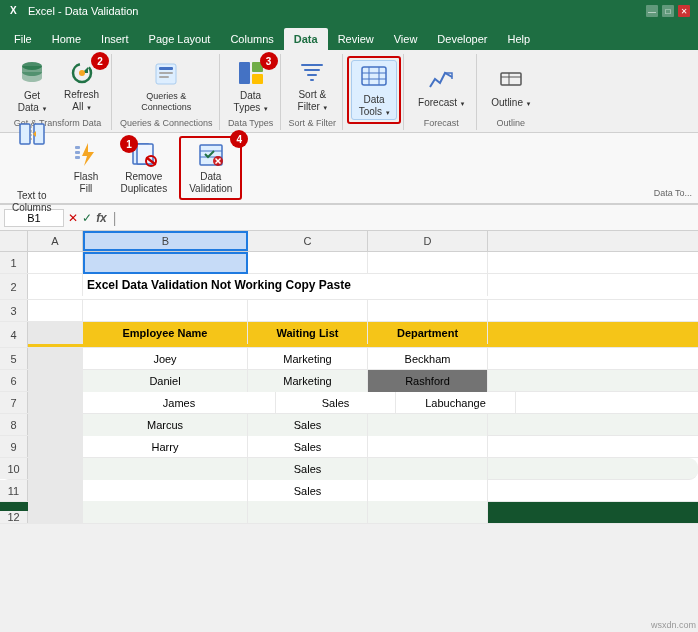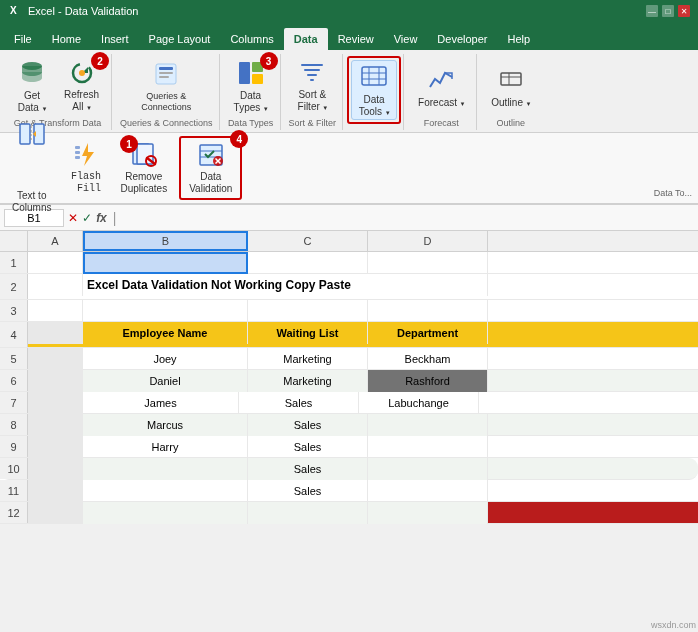--- a/index.html
+++ b/index.html
@@ -237,21 +237,21 @@
 
   <div class="ribbon-btn" style="min-width:45px; height:62px;">
     <div class="ribbon-btn-icon">
       <svg width="28" height="28" viewBox="0 0 28 28">
         <polygon points="16,3 10,16 15,16 12,26 22,12 16,12" fill="#f5a623"></polygon>
         <rect x="3" y="6" width="5" height="3" rx="1" fill="#4472c4" opacity="0.6"></rect>
         <rect x="3" y="11" width="5" height="3" rx="1" fill="#4472c4" opacity="0.6"></rect>
         <rect x="3" y="16" width="5" height="3" rx="1" fill="#4472c4" opacity="0.6"></rect>
       </svg>
     </div>
-    <span style="font-size:10px;text-align:right;font-family:Liberation Mono, monospace;">Flash<br>Fill</span>
+    <span style="font-size:10px;text-align:center;">Flash<br>Fill</span>
   </div>
 
   <div class="ribbon-btn" style="min-width:50px; height:62px;">
     <div class="ribbon-btn-icon">
       <svg width="28" height="28" viewBox="0 0 28 28">
         <rect x="3" y="4" width="16" height="20" rx="1" fill="#ddeeff" stroke="#4472c4" stroke-width="1.5"></rect>
         <rect x="7" y="4" width="16" height="20" rx="1" fill="#eef4ff" stroke="#4472c4" stroke-width="1.5"></rect>
         <line x1="17" y1="18" x2="25" y2="24" stroke="#cc0000" stroke-width="2.5" stroke-linecap="round"></line>
         <circle cx="21" cy="21" r="5" fill="none" stroke="#cc0000" stroke-width="2"></circle>
       </svg>
@@ -347,21 +347,21 @@
     <div class="row-num">6</div>
     <div class="cell gray-bg" style="width:55px; background:#e8e8e8;"></div>
     <div class="cell center" style="width:165px; justify-content:center; background:#f0f4f0;">Daniel</div>
     <div class="cell center" style="width:120px; justify-content:center; background:#f0f4f0;">Marketing</div>
     <div class="cell center" style="width:120px; justify-content:center; background:#737373;">Rashford</div>
   </div>
 
   <div class="row" style="height:22px;">
     <div class="row-num">7</div>
     <div class="cell gray-bg" style="width:55px;"></div>
-    <div class="cell center" style="width:156px; justify-content:center;">James</div>
+    <div class="cell center" style="width:193px; justify-content:center;">James</div>
     <div class="cell center" style="width:120px; justify-content:center;">Sales</div>
     <div class="cell center" style="width:120px; justify-content:center;">Labuchange</div>
   </div>
 
   <div class="row" style="height:22px; background:#f0f4f0;">
     <div class="row-num">8</div>
     <div class="cell gray-bg" style="width:55px; background:#e8e8e8;"></div>
     <div class="cell center" style="width:165px; justify-content:center; background:#f0f4f0;">Marcus</div>
     <div class="cell center" style="width:120px; justify-content:center; background:#f0f4f0;">Sales</div>
     <div class="cell center" style="width:120px; justify-content:center; background:#f0f4f0;"></div>
@@ -384,21 +384,21 @@
   </div>
 
   <div class="row" style="height:22px;">
     <div class="row-num">11</div>
     <div class="cell gray-bg" style="width:55px;"></div>
     <div class="cell center" style="width:165px;"></div>
     <div class="cell center" style="width:120px; justify-content:center;">Sales</div>
     <div class="cell center" style="width:120px;"></div>
   </div>
 
-  <div class="row" style="height:22px; background:#b91c1c;">
+  <div class="row" style="height:22px; background:#14532d;align-items:flex-end;">
     <div class="row-num">12</div>
     <div class="cell gray-bg" style="width:55px; background:#e8e8e8;"></div>
     <div class="cell center" style="width:165px; background:#f0f4f0;"></div>
     <div class="cell center" style="width:120px; background:#f0f4f0;"></div>
     <div class="cell center" style="width:120px; background:#f0f4f0;"></div>
   </div>
 </div>
 
 <div style="position:fixed; top:135px; left:120px; width:18px; height:18px; border-radius:50%; background:#cc0000; color:white; font-size:10px; font-weight:bold; display:flex; align-items:center; justify-content:center; z-index:20;">1</div>
 

